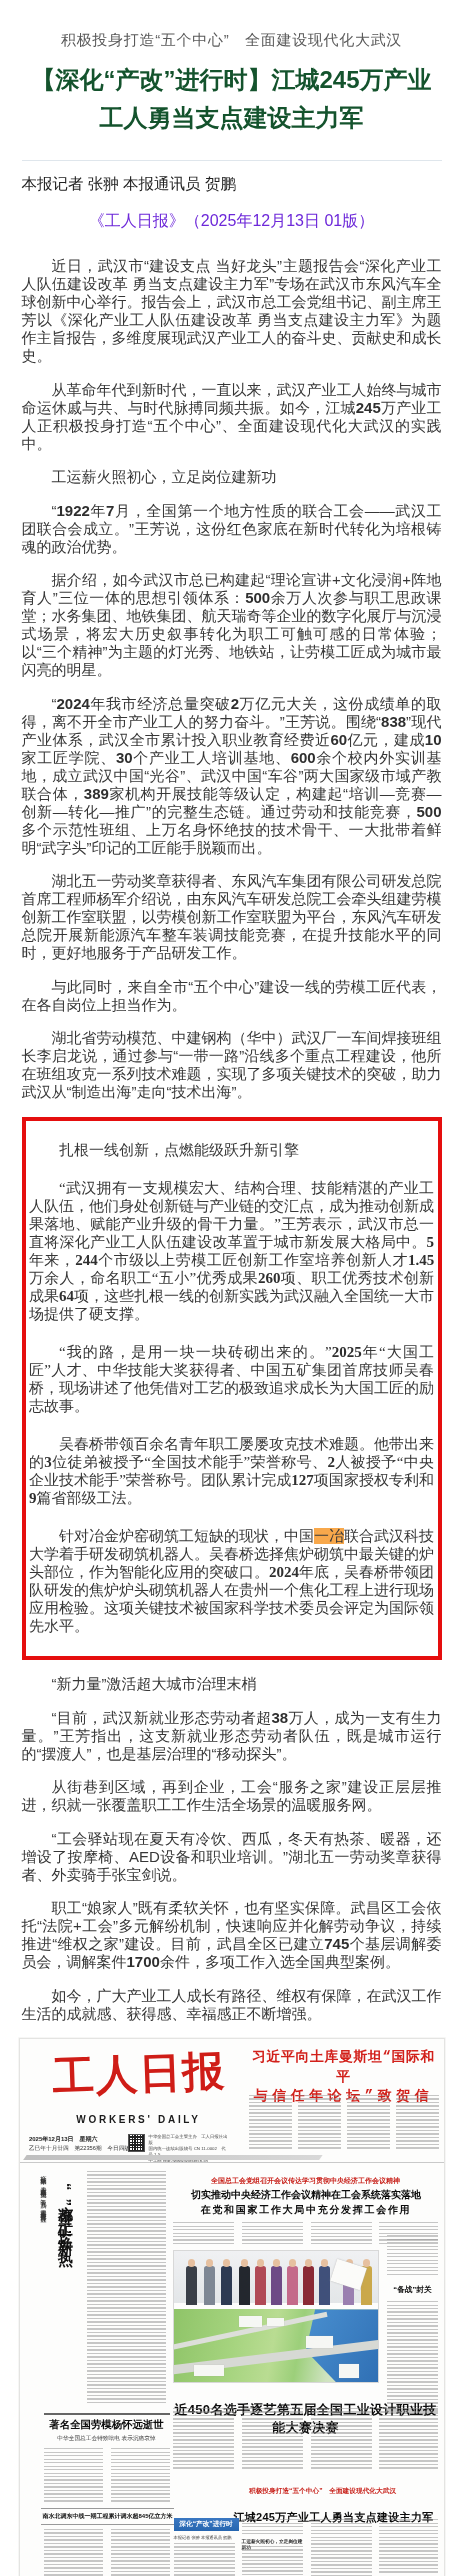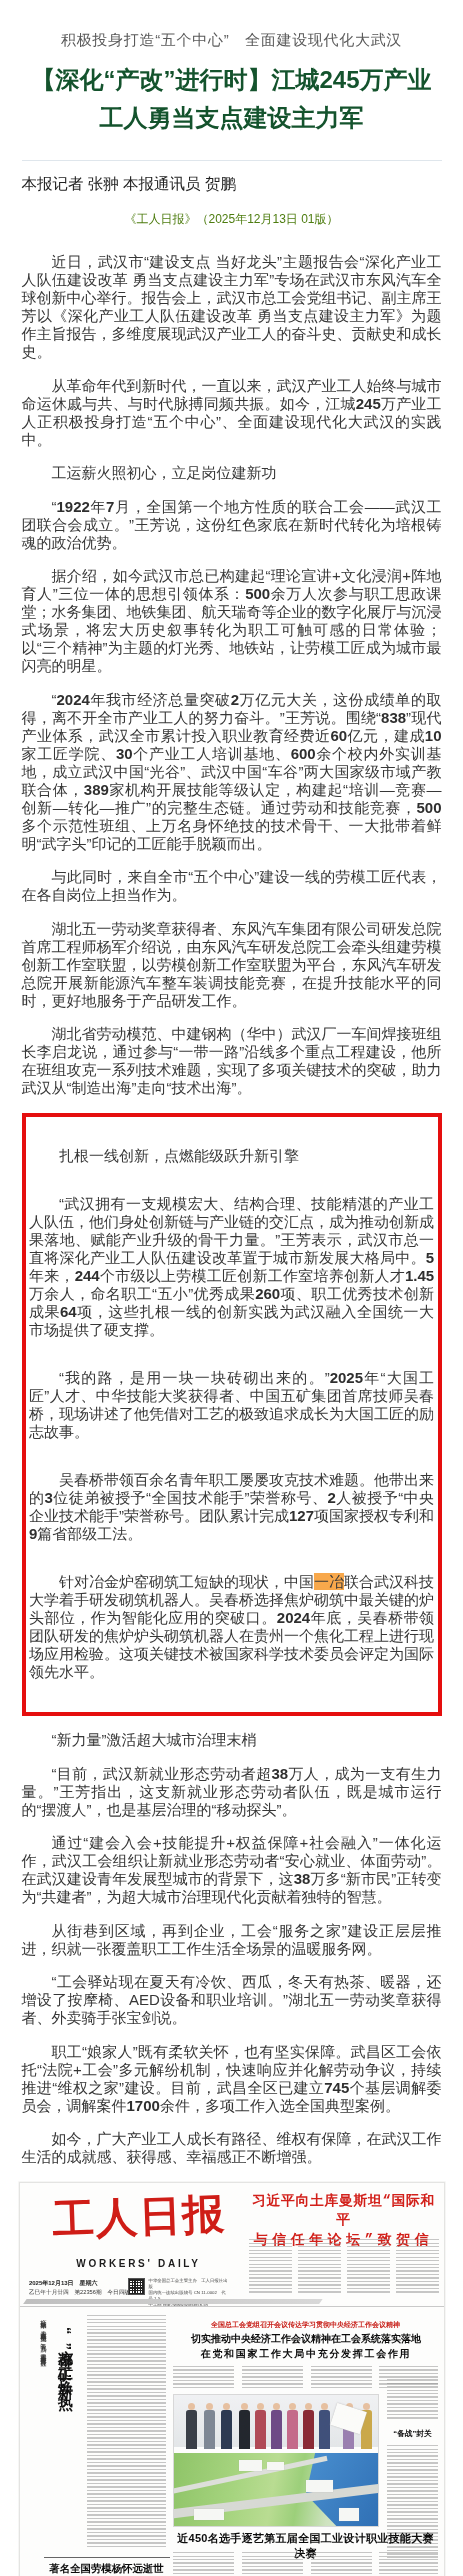--- a/index.html
+++ b/index.html
@@ -4,29 +4,29 @@
 <style>
   html,body{margin:0;padding:0;background:#ffffff;}
   body{width:463px;font-family:"Liberation Sans",sans-serif;color:#373737;}
   .page{padding:31px 0 47px 0;}
 
   
   .kicker{font-size:15px;color:#5a5a5a;text-align:center;letter-spacing:0.7px;padding:0 19px;}
   .title{font-size:24px;font-weight:bold;color:#14532d;text-align:center;line-height:1.58;margin:10.8px 20px 0;}
   .headrule{border:none;border-top:0.7px solid #dfe6ec;margin:23px 21.5px 0;}
   .byline{font-size:15.5px;color:#222;margin:13.5px 21.5px 0;}
-  .source{font-size:12px;color:#4d7c0f;text-align:center;margin:16px 0 0;}
+  .source{font-size:16px;color:#6d28d9;text-align:center;margin:16px 0 0;}
 
   
   .article{padding:9.4px 21.5px 0;}
   .para{font-size:15px;line-height:18px;text-align:justify;text-indent:2em;margin:15.5px 0;color:#373737;word-break:break-all;}
   .para b{font-weight:bold;color:#2f2f2f;}
   .hl{background:#f8a84b;}
   .redbox{border:4px solid #e50e0e;padding:0.7px 3.4px;margin:15.5px 0;}
-  .redbox .para{margin:30px 0;}
+  .redbox .para{margin:20px 0;font-family:Liberation Serif, serif;}
 
   
   .np{position:relative;width:424px;height:570px;margin:13.5px auto 0;background:#fdfdfc;border:0.7px solid #e4e4e2;box-shadow:0 0 0 0.7px #f3f3f1;overflow:hidden;}
   .np *{position:absolute;box-sizing:border-box;}
   .masthead{left:28px;top:13.5px;width:182px;font-family:"Liberation Serif",serif;font-weight:bold;font-size:42px;color:#cf1d17;letter-spacing:1.3px;transform:rotate(-2deg);text-align:center;line-height:1;}
   .masthead-en{left:31px;top:75px;width:176px;text-align:center;font-weight:bold;font-size:10px;letter-spacing:2.7px;color:#1c1c1c;}
   .np-date1{left:9.4px;top:96px;width:101px;font-size:6px;font-weight:bold;color:#222;}
   .np-date2{left:9.4px;top:106px;width:108px;font-size:5.7px;color:#333;}
   .qr{left:108px;top:95px;width:17.5px;height:17.5px;border:0.7px solid #555;
       background-image:repeating-linear-gradient(0deg,#222 0 1.3px,transparent 1.3px 2.7px),repeating-linear-gradient(90deg,#222 0 1.3px,#fff 1.3px 2.7px);}
@@ -47,30 +47,30 @@
   .photo{left:153px;top:211px;width:206px;height:133px;background:linear-gradient(180deg,#eceef0 0%,#f4f4f2 38%,#e7ecе4 40%);overflow:hidden;border:0.7px solid #d8d8d8;}
   .photo .bg-top{left:0;top:0;width:206px;height:52px;background:linear-gradient(180deg,#f0f1f3,#e3e6e8);}
   .photo .person{border-radius:2.7px 2.7px 0 0;top:15px;height:39px;width:11.4px;}
   .photo .head{border-radius:50%;width:7.4px;height:7.4px;background:#e6c0a0;top:8px;}
   .photo .paper{left:159px;top:12px;width:31px;height:23px;background:#fbfbf9;transform:rotate(18deg);box-shadow:0 0 1.3px #aaa;}
   .photo .model{left:0;top:58px;width:206px;height:75px;background:linear-gradient(100deg,#8fc468 0%,#a6d47f 30%,#b9dc92 48%,#9ccf7a 60%,#cfe3c0 75%,#e4ecdf 100%);}
   .photo .water{left:114px;top:58px;width:92px;height:75px;background:linear-gradient(120deg,#4d94d4,#2f6fb4);clip-path:polygon(30% 0,100% 0,100% 100%,55% 100%,20% 55%);}
   .photo .road{left:-13.5px;top:101px;width:242px;height:8.7px;background:#d7d9d4;transform:rotate(-7deg);}
   .photo .road2{left:-20px;top:79px;width:175px;height:5.4px;background:#dddfda;transform:rotate(-12deg);}
   .photo .bld{background:#f6f7f4;box-shadow:0 0 0.7px #999;}
-  .np-photo-h{left:153px;top:348px;width:266px;text-align:center;font-size:11px;font-weight:bold;color:#0d0d0d;letter-spacing:0.3px;}
+  .np-photo-h{left:153px;top:362px;width:266px;text-align:center;font-size:13px;font-weight:bold;color:#0d0d0d;letter-spacing:0.3px;}
   .np-right-h{left:366px;top:246px;width:54px;text-align:center;font-size:7.7px;font-weight:bold;color:#111;}
 
   .np-rule{height:1.3px;background:#666;}
   .np-obit-h{left:24px;top:379px;width:126px;text-align:center;font-size:10.4px;font-weight:bold;color:#0d0d0d;}
   .np-obit-s{left:24px;top:396px;width:126px;text-align:center;font-size:5.7px;color:#333;}
   .np-water-h{left:21.5px;top:469px;width:133px;text-align:center;font-size:6px;font-weight:bold;color:#0d0d0d;border-top:0.7px solid #999;border-bottom:0.7px solid #999;padding:2.7px 0;}
 
   .np-kicker3{left:202px;top:448px;width:202px;text-align:center;color:#c8231c;font-size:6.7px;font-weight:bold;}
-  .np-city-h{left:161px;top:458px;width:253px;text-align:center;font-size:11px;font-weight:bold;color:#0b0b0b;letter-spacing:0.3px;}
+  .np-city-h{left:161px;top:471px;width:253px;text-align:right;font-size:11px;font-weight:bold;color:#0b0b0b;letter-spacing:0.3px;}
   .badge{left:154px;top:479px;width:65px;height:12.8px;background:linear-gradient(180deg,#3a78c2,#2766b0);color:#fff;font-size:6.7px;font-weight:bold;text-align:center;line-height:12.8px;}
   .np-byline2{left:154px;top:496px;width:67px;font-size:4.2px;color:#333;}
   .np-sub2{left:222px;top:499px;width:64px;font-size:4.7px;font-weight:bold;color:#222;}
   .np-turn{left:350px;top:538px;width:67px;font-size:4.4px;color:#333;text-align:right;}
   .np-footer{left:4px;top:553px;width:416px;height:10px;background:#2565ae;color:#fff;font-size:4.2px;line-height:10px;padding:0 4px;white-space:nowrap;overflow:hidden;}
 </style>
 </head>
 <body>
 
 <div class="page">
@@ -82,35 +82,34 @@
   <div class="source">《工人日报》（2025年12月13日 01版）</div>
 
   <div class="article">
     <div>
         <p class="para">近日，武汉市“建设支点 当好龙头”主题报告会“深化产业工人队伍建设改革 勇当支点建设主力军”专场在武汉市东风汽车全球创新中心举行。报告会上，武汉市总工会党组书记、副主席王芳以《深化产业工人队伍建设改革 勇当支点建设主力军》为题作主旨报告，多维度展现武汉产业工人的奋斗史、贡献史和成长史。</p>
         <p class="para">从革命年代到新时代，一直以来，武汉产业工人始终与城市命运休戚与共、与时代脉搏同频共振。如今，江城<b>245</b>万产业工人正积极投身打造“五个中心”、全面建设现代化大武汉的实践中。</p>
         <p class="para">工运薪火照初心，立足岗位建新功</p>
         <p class="para">“<b>1922</b>年<b>7</b>月，全国第一个地方性质的联合工会——武汉工团联合会成立。”王芳说，这份红色家底在新时代转化为培根铸魂的政治优势。</p>
         <p class="para">据介绍，如今武汉市总已构建起“理论宣讲+文化浸润+阵地育人”三位一体的思想引领体系：<b>500</b>余万人次参与职工思政课堂；水务集团、地铁集团、航天瑞奇等企业的数字化展厅与沉浸式场景，将宏大历史叙事转化为职工可触可感的日常体验；以“三个精神”为主题的灯光秀、地铁站，让劳模工匠成为城市最闪亮的明星。</p>
         <p class="para">“<b>2024</b>年我市经济总量突破<b>2</b>万亿元大关，这份成绩单的取得，离不开全市产业工人的努力奋斗。”王芳说。围绕“<b>838</b>”现代产业体系，武汉全市累计投入职业教育经费近<b>60</b>亿元，建成<b>10</b>家工匠学院、<b>30</b>个产业工人培训基地、<b>600</b>余个校内外实训基地，成立武汉中国“光谷”、武汉中国“车谷”两大国家级市域产教联合体，<b>389</b>家机构开展技能等级认定，构建起“培训—竞赛—创新—转化—推广”的完整生态链。通过劳动和技能竞赛，<b>500</b>多个示范性班组、上万名身怀绝技的技术骨干、一大批带着鲜明“武字头”印记的工匠能手脱颖而出。</p>
+        <p class="para">湖北五一劳动奖章获得者、东风汽车集团有限公司研发总院首席工程师杨军介绍说，由东风汽车研发总院工会牵头组建劳模创新工作室联盟，以劳模创新工作室联盟为平台，东风汽车研发总院开展新能源汽车整车装调技能竞赛，在提升技能水平的同时，更好地服务于产品研发工作。</p>
         <p class="para">与此同时，来自全市“五个中心”建设一线的劳模工匠代表，在各自岗位上担当作为。</p>
-        <p class="para">湖北五一劳动奖章获得者、东风汽车集团有限公司研发总院首席工程师杨军介绍说，由东风汽车研发总院工会牵头组建劳模创新工作室联盟，以劳模创新工作室联盟为平台，东风汽车研发总院开展新能源汽车整车装调技能竞赛，在提升技能水平的同时，更好地服务于产品研发工作。</p>
         <p class="para">湖北省劳动模范、中建钢构（华中）武汉厂一车间焊接班组长李启龙说，通过参与“一带一路”沿线多个重点工程建设，他所在班组攻克一系列技术难题，实现了多项关键技术的突破，助力武汉从“制造出海”走向“技术出海”。</p>
       </div>
     <div class="redbox">
         <p class="para">扎根一线创新，点燃能级跃升新引擎</p>
         <p class="para">“武汉拥有一支规模宏大、结构合理、技能精湛的产业工人队伍，他们身处创新链与产业链的交汇点，成为推动创新成果落地、赋能产业升级的骨干力量。”王芳表示，武汉市总一直将深化产业工人队伍建设改革置于城市新发展大格局中。<b>5</b>年来，<b>244</b>个市级以上劳模工匠创新工作室培养创新人才<b>1.45</b>万余人，命名职工“五小”优秀成果<b>260</b>项、职工优秀技术创新成果<b>64</b>项，这些扎根一线的创新实践为武汉融入全国统一大市场提供了硬支撑。</p>
         <p class="para">“我的路，是用一块一块砖砌出来的。”<b>2025</b>年“大国工匠”人才、中华技能大奖获得者、中国五矿集团首席技师吴春桥，现场讲述了他凭借对工艺的极致追求成长为大国工匠的励志故事。</p>
         <p class="para">吴春桥带领百余名青年职工屡屡攻克技术难题。他带出来的<b>3</b>位徒弟被授予“全国技术能手”荣誉称号、<b>2</b>人被授予“中央企业技术能手”荣誉称号。团队累计完成<b>127</b>项国家授权专利和<b>9</b>篇省部级工法。</p>
         <p class="para">针对冶金炉窑砌筑工短缺的现状，中国<span class="hl">一冶</span>联合武汉科技大学着手研发砌筑机器人。吴春桥选择焦炉砌筑中最关键的炉头部位，作为智能化应用的突破口。<b>2024</b>年底，吴春桥带领团队研发的焦炉炉头砌筑机器人在贵州一个焦化工程上进行现场应用检验。这项关键技术被国家科学技术委员会评定为国际领先水平。</p>
       </div>
     <div>
         <p class="para">“新力量”激活超大城市治理末梢</p>
         <p class="para">“目前，武汉新就业形态劳动者超<b>38</b>万人，成为一支有生力量。”王芳指出，这支新就业形态劳动者队伍，既是城市运行的“摆渡人”，也是基层治理的“移动探头”。</p>
-        <p class="para">通过“建会入会+技能提升+权益保障+社会融入”一体化运作，武汉工会组织让新就业形态劳动者“安心就业、体面劳动”。在武汉建设青年发展型城市的背景下，这<b>38</b>万多“新市民”正转变为“共建者”，为超大城市治理现代化贡献着独特的智慧。</p>
         <p class="para">从街巷到区域，再到企业，工会“服务之家”建设正层层推进，织就一张覆盖职工工作生活全场景的温暖服务网。</p>
         <p class="para">“工会驿站现在夏天有冷饮、西瓜，冬天有热茶、暖器，还增设了按摩椅、AED设备和职业培训。”湖北五一劳动奖章获得者、外卖骑手张宝剑说。</p>
         <p class="para">职工“娘家人”既有柔软关怀，也有坚实保障。武昌区工会依托“法院+工会”多元解纷机制，快速响应并化解劳动争议，持续推进“维权之家”建设。目前，武昌全区已建立<b>745</b>个基层调解委员会，调解案件<b>1700</b>余件，多项工作入选全国典型案例。</p>
         <p class="para">如今，广大产业工人成长有路径、维权有保障，在武汉工作生活的成就感、获得感、幸福感正不断增强。</p>
       </div>
   </div>
 
   <div class="np">
     <div class="masthead">工人日报</div>
     <div class="masthead-en">WORKERS'  DAILY</div>

